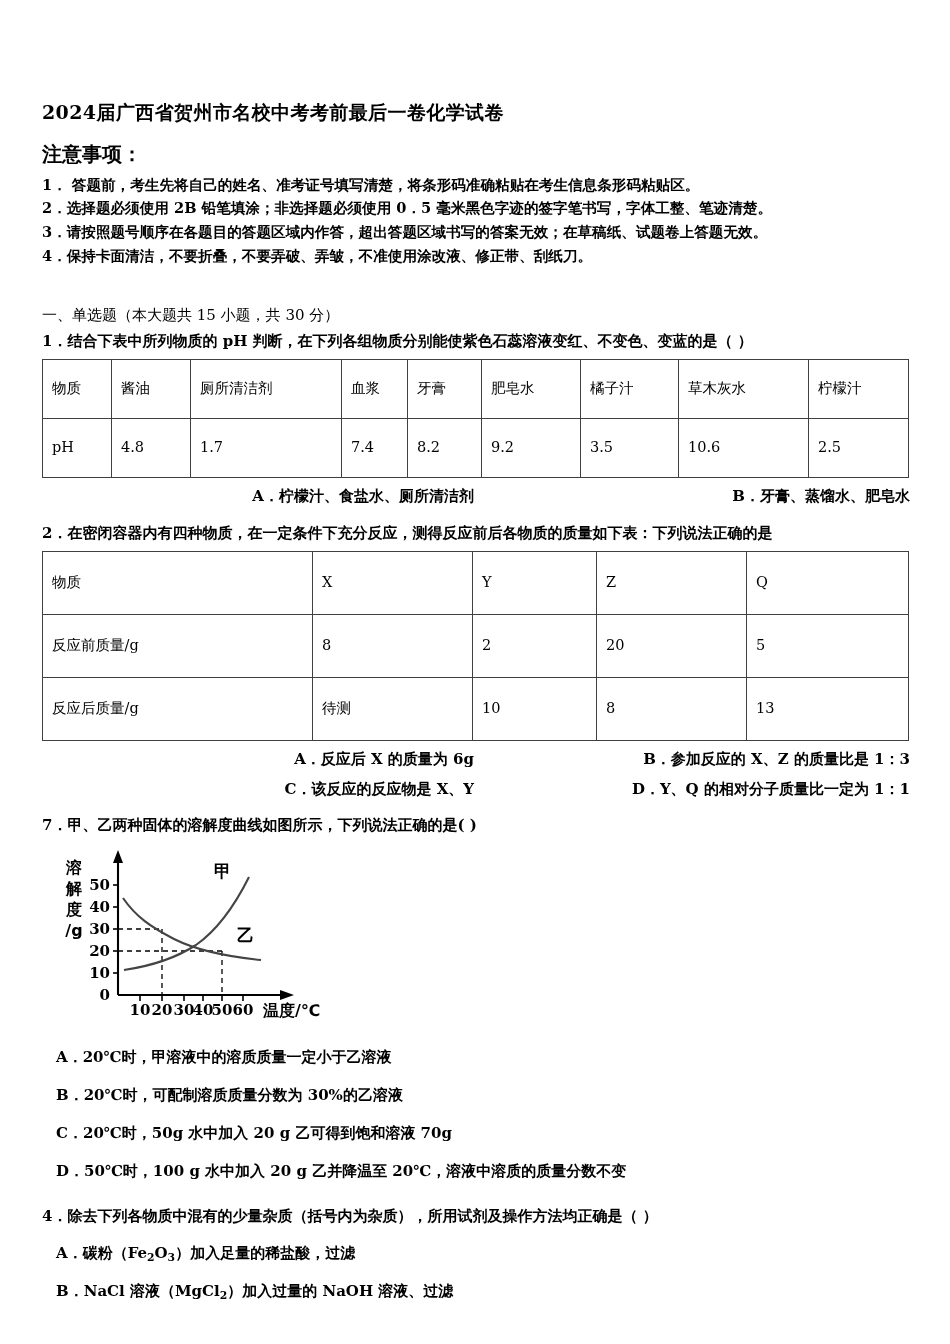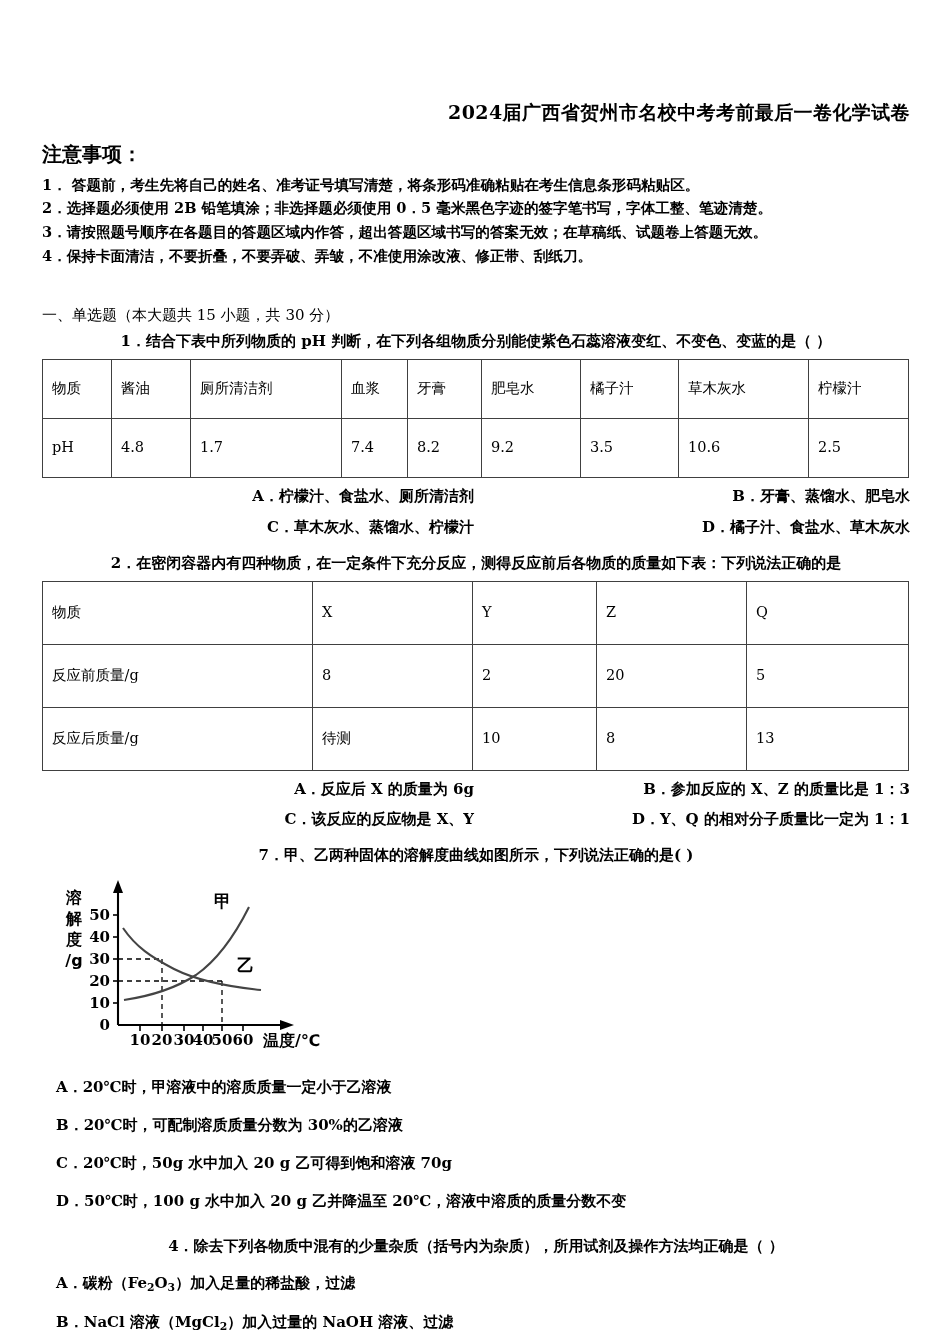--- a/index.html
+++ b/index.html
@@ -11,21 +11,21 @@
     color:#000;
     -webkit-font-smoothing:none;
   }
   .page{
     position:relative;
     width:950px; height:1344px;
     box-sizing:border-box;
     padding:100px 40px 0 42px;
   }
   .title{
-    text-align:right;
+    text-align:left;
     font-size:19px;
     font-weight:bold;
     letter-spacing:0.4px;
     margin:0 0 14px 0;
     line-height:1.3;
   }
   .notice-head{
     font-size:20px;
     font-weight:bold;
     margin:0 0 4px 0;
@@ -46,21 +46,20 @@
     font-size:15px;
     font-weight:normal;
     line-height:1.6;
     margin:10px 0 2px 0;
   }
   .q-stem{
     font-size:15px;
     font-weight:bold;
     line-height:1.6;
     margin:0 0 6px 0;
-    text-align:center;
   }
   .opt-row{
     display:flex;
     font-size:15px;
     font-weight:bold;
     line-height:1.62;
     margin:6px 0 0 0;
   }
   .opt-row .opt{width:50%;text-align:right;}
   .opt-row .opt:first-child{padding-left:14px;}
@@ -158,24 +157,20 @@
       <td>10.6</td>
       <td>2.5</td>
     </tr>
   </tbody>
     </table>
 
   <div class="opt-row">
     <div class="opt">A．柠檬汁、食盐水、厕所清洁剂</div>
     <div class="opt">B．牙膏、蒸馏水、肥皂水</div>
   </div>
-  <div class="opt-row">
-    <div class="opt">C．草木灰水、蒸馏水、柠檬汁</div>
-    <div class="opt">D．橘子汁、食盐水、草木灰水</div>
-  </div>
 
   <div class="gap-md"></div>
 
   <p class="q-stem">2．在密闭容器内有四种物质，在一定条件下充分反应，测得反应前后各物质的质量如下表：下列说法正确的是</p>
 
   <table class="exam t2">
     <colgroup>
       <col style="width:270px">
       <col style="width:160px">
       <col style="width:124px">

